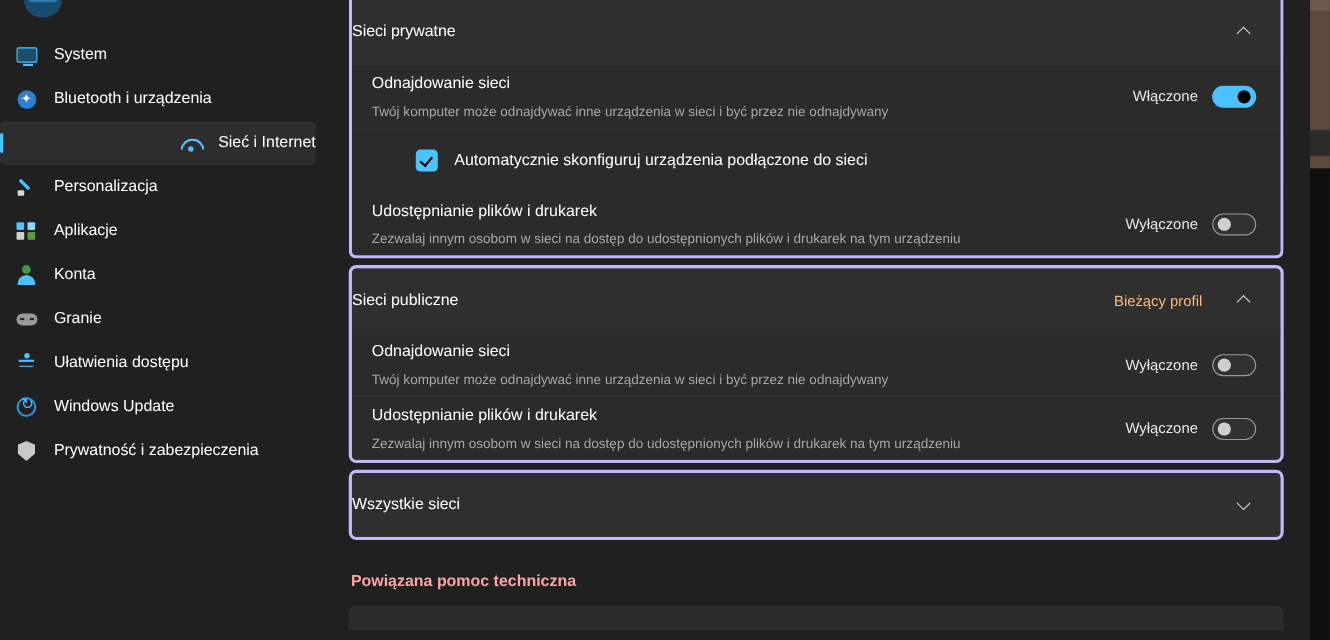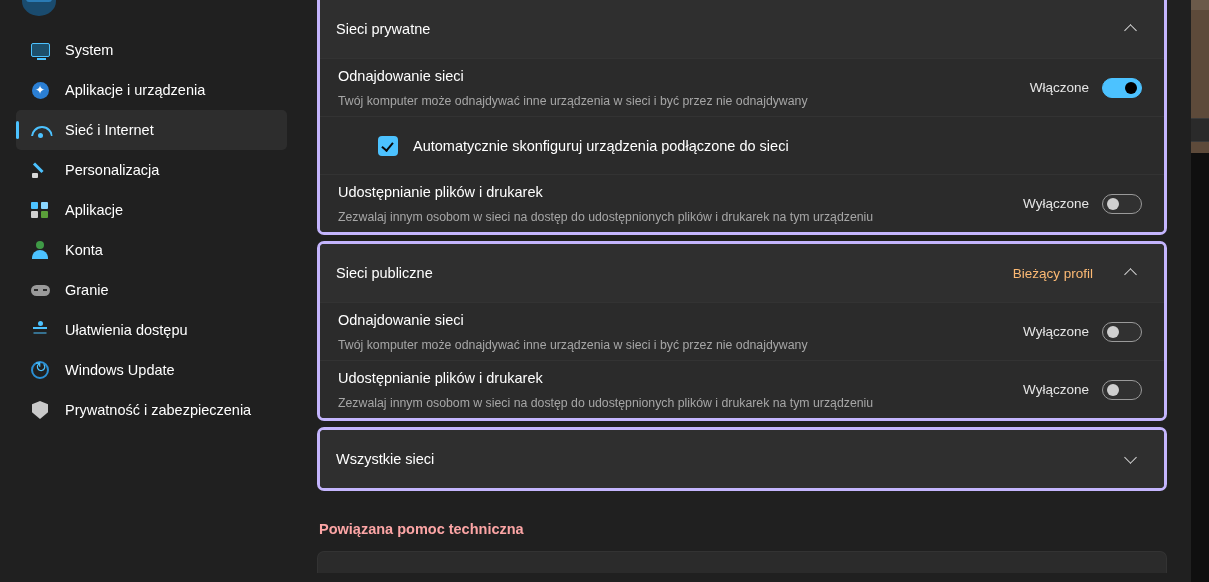--- a/index.html
+++ b/index.html
@@ -63,35 +63,36 @@
   .sidebar-logo:after {
     content: "";
     position: absolute;
     left: 4px; top: 8px;
     width: 26px; height: 8px;
     background: #2a7bb5;
     border-radius: 3px;
   }
   .nav {
     margin-top: 30px;
-    padding: 0 8px 0 16px;
+    padding: 0 8px 0 0;
   }
   .nav-item {
     position: relative;
     height: 40px;
     display: flex;
     align-items: center;
     border-radius: 5px;
     padding-left: 12px;
     margin-bottom: 0px;
     cursor: default;
   }
   .nav-item + .nav-item { margin-top: 0; }
   .nav-item.selected {
     background: #2d2d2d;
+    justify-content: flex-end;
   }
   .nav-item.selected:before {
     content: "";
     position: absolute;
     left: 0px; top: 11px;
     width: 3px; height: 18px;
     border-radius: 2px;
     background: #4cc2ff;
   }
   .nav-icon {
@@ -192,21 +193,21 @@
     align-items: center;
     padding: 0 22px 0 18px;
     min-height: 58px;
     border-top: 1px solid #333333;
     background: #2b2b2b;
   }
   .row.first { border-top: none; }
   .row.header {
     min-height: 58px;
     background: #2f2f2f;
-    padding-left: 16px;
+    padding-left: 0;
   }
   .row.indent { padding-left: 58px; }
   .row-text { flex: 1 1 auto; min-width: 0; }
   .row-title {
     font-size: 14.5px;
     color: #ffffff;
     line-height: 20px;
   }
   .row-sub {
     font-size: 12.3px;
@@ -315,21 +316,21 @@
         <span class="nav-icon">
             <span class="ic ic-monitor"></span>
           </span>
         <span class="nav-label">System</span>
       </div>
 
       <div class="nav-item">
         <span class="nav-icon">
             <span class="ic-bt">✦</span>
           </span>
-        <span class="nav-label">Aplikacje i urządzenia</span>
+        <span class="nav-label">Bluetooth i urządzenia</span>
       </div>
 
       <div class="nav-item selected">
         <span class="nav-icon">
             <span class="ic ic-wifi"></span>
           </span>
         <span class="nav-label">Sieć i Internet</span>
       </div>
 
       <div class="nav-item">

